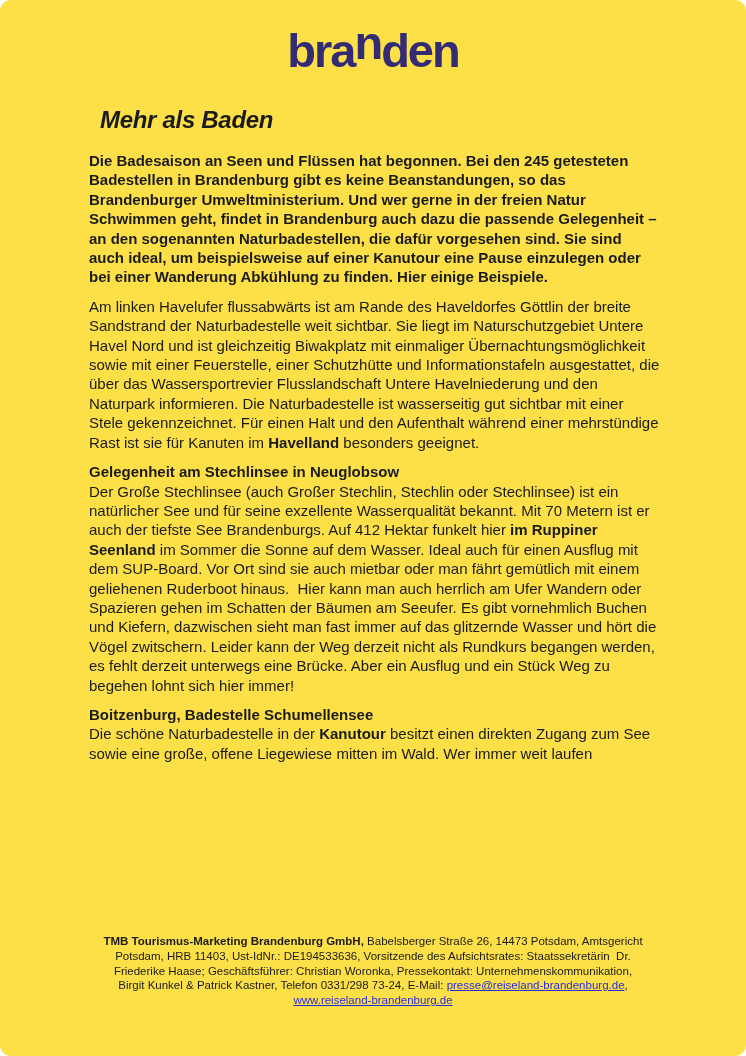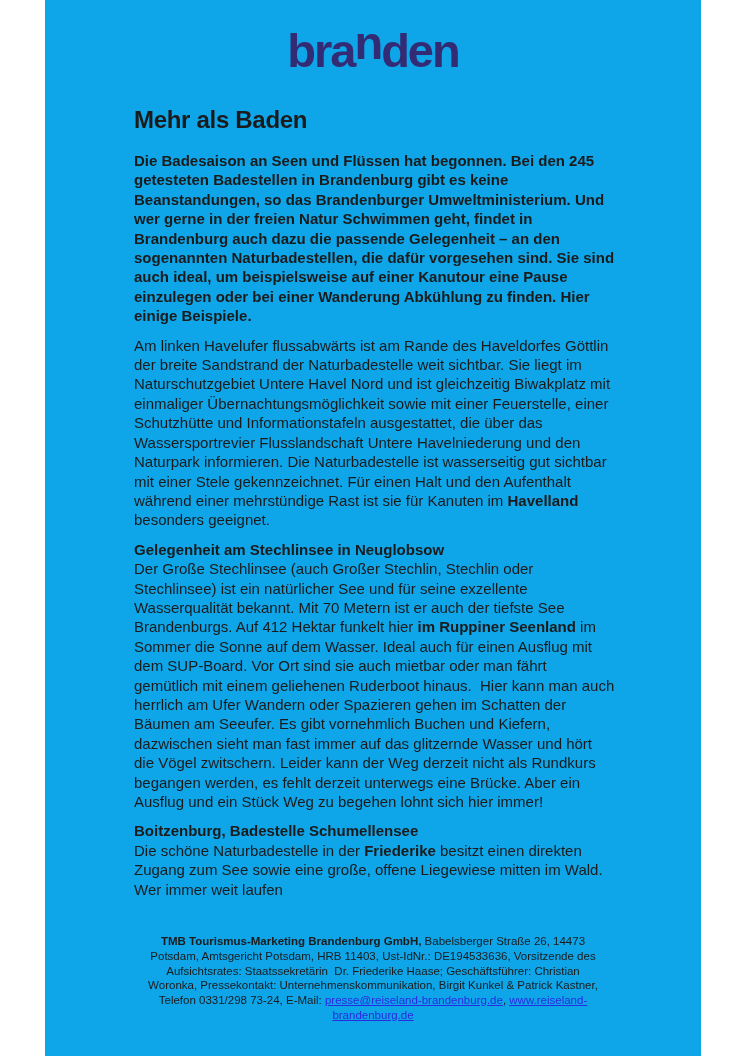--- a/index.html
+++ b/index.html
@@ -2,28 +2,29 @@
 <html><head>
 <meta charset="utf-8">
 <style>
   html, body {
     margin: 0;
     padding: 0;
     background: #ffffff;
   }
   .page {
     position: relative;
-    width: 656px;
+    width: 746px;
     height: 1056px;
     margin: 0 auto;
-    background: #0ea5e9;
+    background: #fde047;
     font-family: "Liberation Sans", "DejaVu Sans", sans-serif;
     color: #1b1b1b;
     overflow: hidden;
     box-sizing: border-box;
+    border-radius: 11px;
   }
   
   .logo {
     padding-top: 33px;
     width: fit-content;
     margin: 0 auto;
     color: #332c75;
     font-weight: bold;
     font-size: 47px;
     letter-spacing: -2px;
@@ -44,24 +45,25 @@
   .header-row {
     margin-top: 82px;
     display: flex;
     justify-content: space-between;
     align-items: baseline;
     font-size: 21px;
     font-weight: bold;
     letter-spacing: -0.3px;
   }
   .page-title {
-    margin: 38px 0 0 0;
+    margin: 38px 0 0 11px;
     font-size: 24px;
     font-weight: bold;
     letter-spacing: -0.3px;
+    font-style: italic;
   }
   .page-subtitle {
     margin: 12px 0 0 0;
     font-size: 16px;
     font-weight: bold;
   }
   .body-text {
     font-size: 15px;
     line-height: 19.4px;
     white-space: pre-wrap;
@@ -115,20 +117,20 @@
       <p class="body-text"><span>Am linken Havelufer flussabwärts ist am Rande des Haveldorfes Göttlin der breite Sandstrand der Naturbadestelle weit sichtbar. Sie liegt im Naturschutzgebiet Untere Havel Nord und ist gleichzeitig Biwakplatz mit einmaliger Übernachtungsmöglichkeit sowie mit einer Feuerstelle, einer Schutzhütte und Informationstafeln ausgestattet, die über das Wassersportrevier Flusslandschaft Untere Havelniederung und den Naturpark informieren. Die Naturbadestelle ist wasserseitig gut sichtbar mit einer Stele gekennzeichnet. Für einen Halt und den Aufenthalt während einer mehrstündige Rast ist sie für Kanuten im </span><span class="b">Havelland</span><span> besonders geeignet.</span></p>
     </div>
 
     <div class="doc-section">
       <h3 class="section-heading">Gelegenheit am Stechlinsee in Neuglobsow</h3>
       <p class="body-text"><span>Der Große Stechlinsee (auch Großer Stechlin, Stechlin oder Stechlinsee) ist ein natürlicher See und für seine exzellente Wasserqualität bekannt. Mit 70 Metern ist er auch der tiefste See Brandenburgs. Auf 412 Hektar funkelt hier </span><span class="b">im Ruppiner Seenland</span><span> im Sommer die Sonne auf dem Wasser. Ideal auch für einen Ausflug mit dem SUP-Board. Vor Ort sind sie auch mietbar oder man fährt gemütlich mit einem geliehenen Ruderboot hinaus.  Hier kann man auch herrlich am Ufer Wandern oder Spazieren gehen im Schatten der Bäumen am Seeufer. Es gibt vornehmlich Buchen und Kiefern, dazwischen sieht man fast immer auf das glitzernde Wasser und hört die Vögel zwitschern. Leider kann der Weg derzeit nicht als Rundkurs begangen werden, es fehlt derzeit unterwegs eine Brücke. Aber ein Ausflug und ein Stück Weg zu begehen lohnt sich hier immer!</span></p>
     </div>
 
     <div class="doc-section">
       <h3 class="section-heading">Boitzenburg, Badestelle Schumellensee</h3>
-      <p class="body-text"><span>Die schöne Naturbadestelle in der </span><span class="b">Friederike</span><span> besitzt einen direkten Zugang zum See sowie eine große, offene Liegewiese mitten im Wald. Wer immer weit laufen</span></p>
+      <p class="body-text"><span>Die schöne Naturbadestelle in der </span><span class="b">Kanutour</span><span> besitzt einen direkten Zugang zum See sowie eine große, offene Liegewiese mitten im Wald. Wer immer weit laufen</span></p>
     </div>
 
   </div>
 
   <div class="footer"><span class="b">TMB Tourismus-Marketing Brandenburg GmbH,</span><span> Babelsberger Straße 26, 14473 Potsdam, Amtsgericht Potsdam, HRB 11403, Ust-IdNr.: DE194533636, Vorsitzende des Aufsichtsrates: Staatssekretärin  Dr. Friederike Haase; Geschäftsführer: Christian Woronka, Pressekontakt: Unternehmenskommunikation, Birgit Kunkel &amp; Patrick Kastner, Telefon 0331/298 73-24, E-Mail: </span><a class="link" href="#">presse@reiseland-brandenburg.de</a><span>, </span><a class="link" href="#">www.reiseland-brandenburg.de</a></div>
 
 </div>
 
 </body></html>

